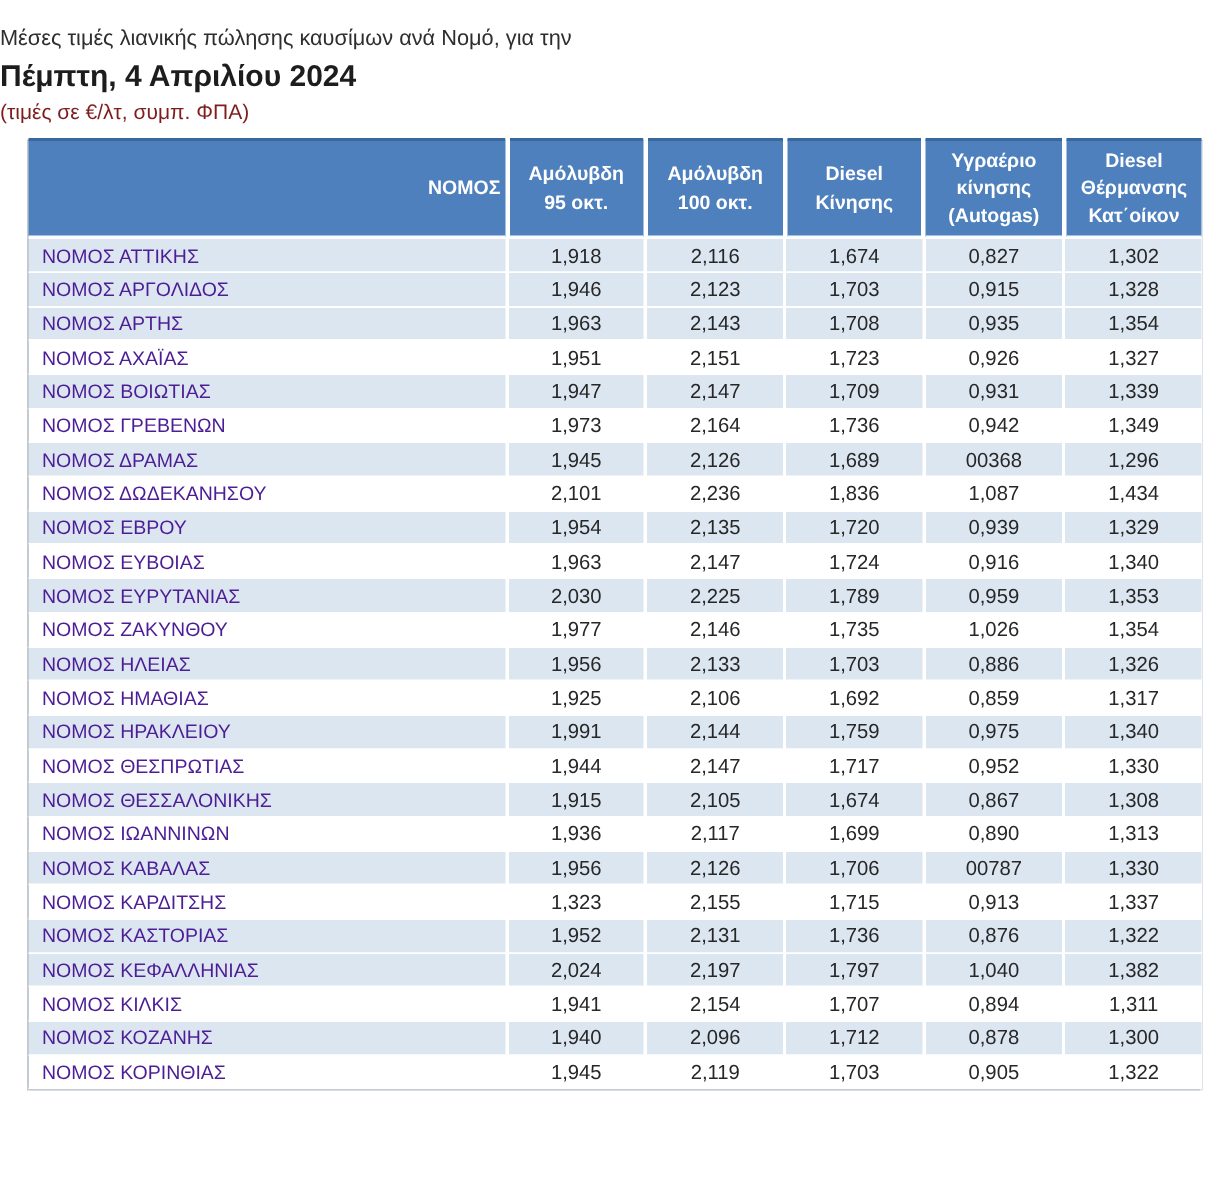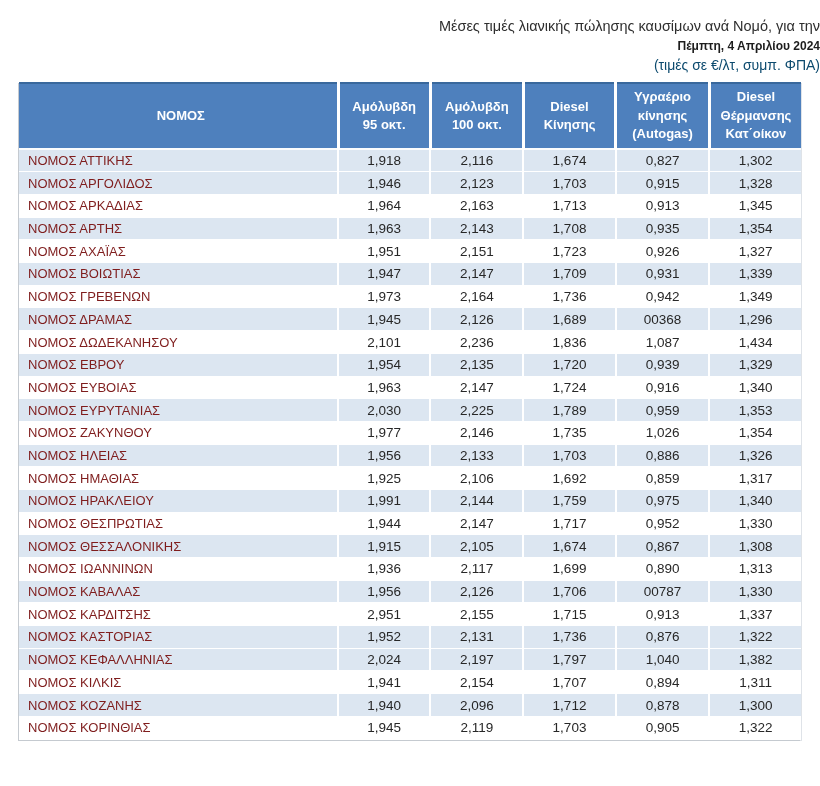--- a/index.html
+++ b/index.html
@@ -9,36 +9,36 @@
     width: 820px;
     font-family: "Liberation Sans", sans-serif;
   }
   .page {
     width: 820px;
     height: 786px;
     padding-top: 17px;
     box-sizing: border-box;
     overflow: hidden;
   }
-  .title-block { text-align: right; }
+  .title-block { text-align: left; }
   .title-line1 {
     font-size: 14.5px;
     color: #2e2e2e;
     line-height: 1.25;
   }
   .title-line2 {
-    font-size: 12px;
+    font-size: 20px;
     font-weight: bold;
     color: #1d1d1d;
     margin-top: 4px;
     line-height: 1.2;
   }
   .title-line3 {
     font-size: 14px;
-    color: #0c4a6e;
+    color: #7f1d1d;
     margin-top: 3px;
     line-height: 1.2;
   }
   table.fuel-table {
     width: 782px;
     margin: 9px auto 0 auto;
     border-collapse: collapse;
     table-layout: fixed;
     box-shadow: -1px 1px 0 #c5cad0, 1px 1px 0 #dfe3e8;
   }
@@ -49,41 +49,41 @@
     font-weight: bold;
     text-align: center;
     vertical-align: middle;
     padding: 4px 3px;
     line-height: 1.42;
     border-right: 3px solid #ffffff;
     border-bottom: 2px solid #fbfcfd;
     border-top: 2px solid var(--header-top, #39689c);
   }
   thead th:first-child {
-    text-align: center;
+    text-align: right;
     padding-left: 9px;
   }
   thead th:last-child { border-right: none; }
   tbody td {
     height: 21.7px;
     font-size: 13.5px;
     color: #272727;
     text-align: center;
     vertical-align: middle;
     padding: 0;
     border-right: 2px solid #ffffff;
     border-bottom: 1px solid #ffffff;
     white-space: nowrap;
     overflow: hidden;
   }
   tbody td:first-child {
     text-align: left;
     padding-left: 9px;
     font-size: 13px;
-    color: #7f1d1d;
+    color: #4c1d95;
   }
   tbody td:last-child { border-right: none; }
   tr.shaded td { background: var(--row-shaded, #dce6f1); }
   tr.plain td  { background: var(--row-plain, #ffffff); }
 </style>
 </head>
 <body>
 
 <div class="page">
   <div class="title-block">
@@ -121,28 +121,20 @@
           <td>1,302</td>
         </tr>
         <tr class="shaded">
           <td>ΝΟΜΟΣ ΑΡΓΟΛΙΔΟΣ</td>
           <td>1,946</td>
           <td>2,123</td>
           <td>1,703</td>
           <td>0,915</td>
           <td>1,328</td>
         </tr>
-        <tr class="plain">
-          <td>ΝΟΜΟΣ ΑΡΚΑΔΙΑΣ</td>
-          <td>1,964</td>
-          <td>2,163</td>
-          <td>1,713</td>
-          <td>0,913</td>
-          <td>1,345</td>
-        </tr>
         <tr class="shaded">
           <td>ΝΟΜΟΣ ΑΡΤΗΣ</td>
           <td>1,963</td>
           <td>2,143</td>
           <td>1,708</td>
           <td>0,935</td>
           <td>1,354</td>
         </tr>
         <tr class="plain">
           <td>ΝΟΜΟΣ ΑΧΑΪΑΣ</td>
@@ -267,21 +259,21 @@
         <tr class="shaded">
           <td>ΝΟΜΟΣ ΚΑΒΑΛΑΣ</td>
           <td>1,956</td>
           <td>2,126</td>
           <td>1,706</td>
           <td>00787</td>
           <td>1,330</td>
         </tr>
         <tr class="plain">
           <td>ΝΟΜΟΣ ΚΑΡΔΙΤΣΗΣ</td>
-          <td>2,951</td>
+          <td>1,323</td>
           <td>2,155</td>
           <td>1,715</td>
           <td>0,913</td>
           <td>1,337</td>
         </tr>
         <tr class="shaded">
           <td>ΝΟΜΟΣ ΚΑΣΤΟΡΙΑΣ</td>
           <td>1,952</td>
           <td>2,131</td>
           <td>1,736</td>

